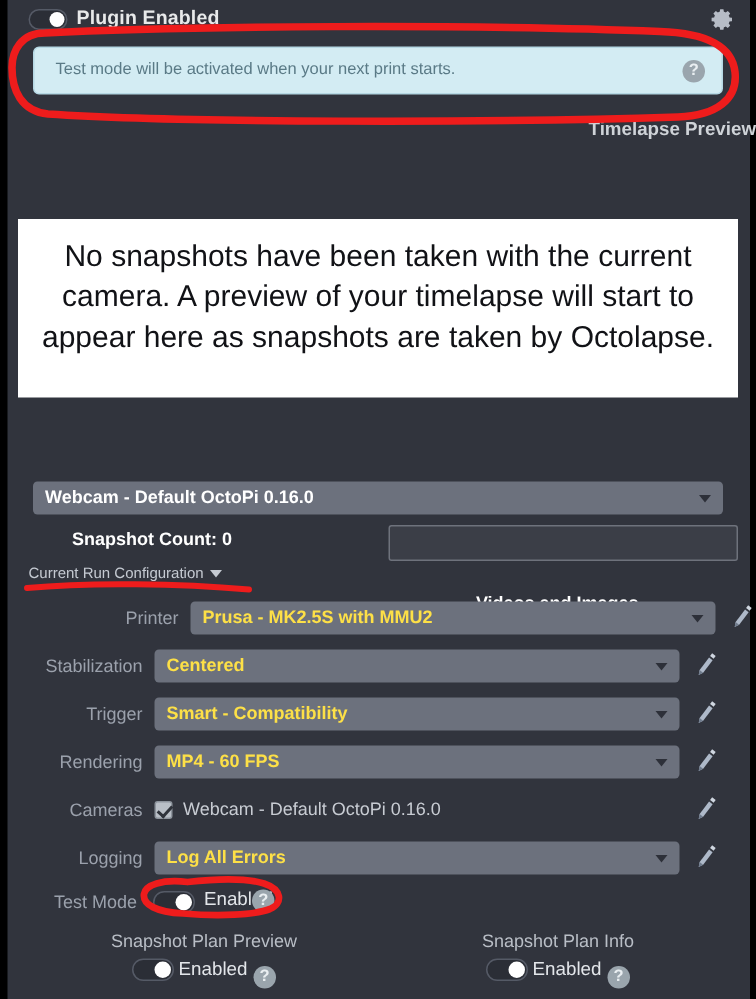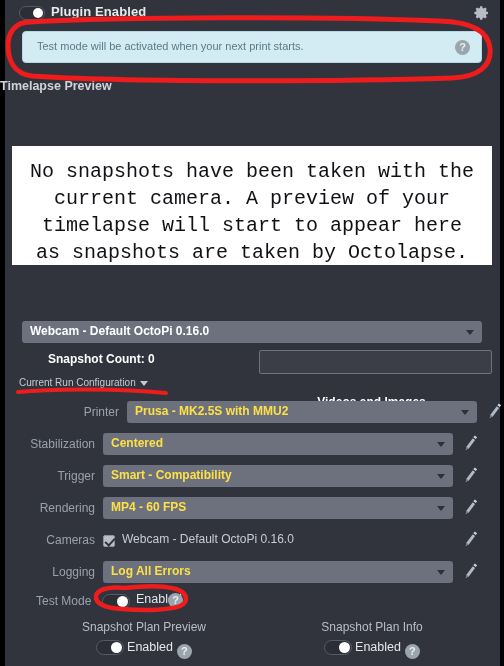--- a/index.html
+++ b/index.html
@@ -50,29 +50,28 @@
   .help-badge{
     display:inline-block;width:15px;height:15px;border-radius:50%;
     background:#9aa5ad;color:#e9eef1;text-align:center;
     font-size:11px;font-weight:bold;line-height:15px;
     font-family:"Liberation Sans", sans-serif;
   }
   .alert .help-badge{position:absolute;right:11px;top:8px;}
 
   
   .preview-title{
-    position:absolute;left:0;top:79px;width:504px;text-align:left;
+    position:absolute;left:0;top:79px;width:504px;text-align:right;
     color:#cfd3d8;font-size:12.5px;font-weight:bold;
   }
 
   
   .preview-box{
     position:absolute;left:12px;top:146px;width:480px;height:119px;
     background:#ffffff;
-    font-family:Liberation Mono, monospace;
   }
   .preview-msg{
     position:absolute;left:14px;top:12px;width:452px;
     text-align:center;color:#111216;font-size:20px;line-height:27px;
   }
 
   
   .camera-select{
     position:absolute;left:22px;top:321px;width:460px;height:22px;
     background:#6c717d;border-radius:3px;box-sizing:border-box;
@@ -147,21 +146,21 @@
   .tm-text{position:absolute;left:136px;top:592px;color:#e3e6ea;font-size:12.5px;}
   .tm-help{position:absolute;left:168px;top:593px;}
 
   
   .bt{position:absolute;top:620px;width:240px;text-align:center;}
   .bt .cap{color:#b9bec6;font-size:12px;}
   .bt .ln{margin-top:4px;white-space:nowrap;}
   .bt .ln .toggle{vertical-align:-3px;}
   .bt .ln .onoff{color:#e3e6ea;font-size:12.5px;margin-left:3px;vertical-align:1px;}
   .bt .ln .help-badge{margin-left:4px;vertical-align:-3px;}
-  #bt-left{left:24px;}
+  #bt-left{left:16px;}
   #bt-right{left:252px;}
   #ann-svg{position:absolute;left:0;top:0;width:504px;height:666px;}
 </style>
 </head>
 <body>
 
 <div id="app">
 
   <div class="edge-left"></div>
   <div class="edge-right"></div>

